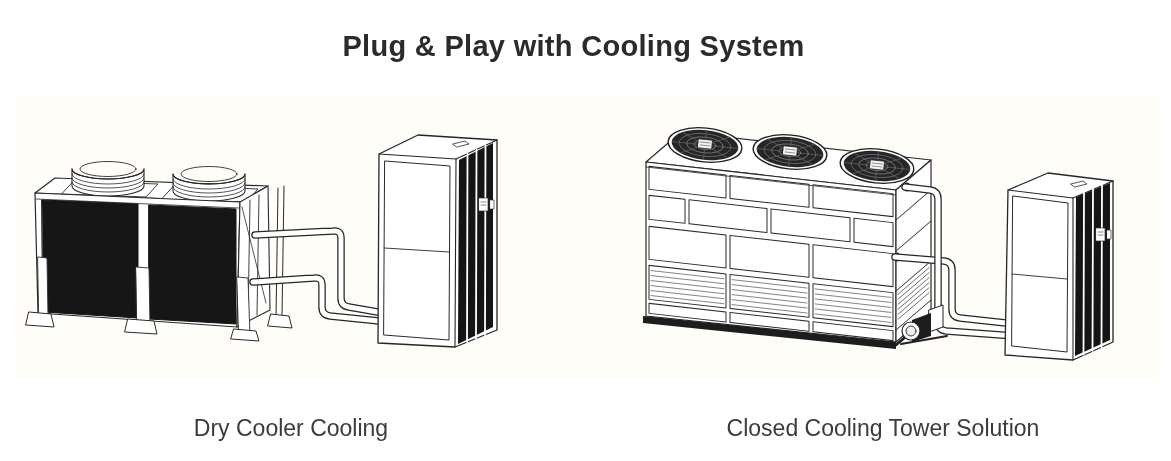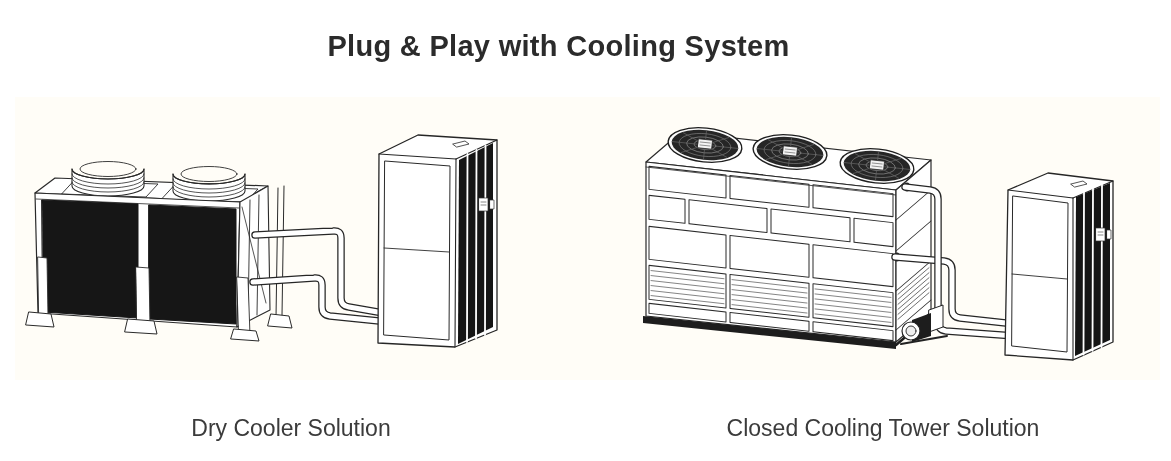--- a/index.html
+++ b/index.html
@@ -1,21 +1,21 @@
 <!DOCTYPE html>
 <html><head>
 <meta charset="utf-8">
 <style>
   html,body{margin:0;padding:0;background:#fff;}
   .page{
     position:relative;width:1171px;height:461px;background:#ffffff;
     font-family:"Liberation Sans", sans-serif;overflow:hidden;
   }
   .title{
-    position:absolute;left:1px;top:30px;width:1115px;margin:0;
+    position:absolute;left:16px;top:30px;width:1115px;margin:0;
     text-align:center;font-size:29px;font-weight:700;color:#2b2b2b;
     letter-spacing:.3px;
   }
   .band{
     position:absolute;left:15px;top:97px;width:1145px;height:283px;
     background:#fffdf7;
   }
   .fig{position:absolute;margin:0;padding:0;}
   .fig-left{left:15px;top:100px;width:500px;height:270px;}
   .fig-right{left:635px;top:100px;width:530px;height:270px;}
@@ -240,16 +240,16 @@
           <rect x="461" y="128" width="9" height="13" fill="#ffffff" stroke="#333333" stroke-width="0.7"></rect>
           <line x1="463" y1="132" x2="468" y2="132" stroke="#555" stroke-width="0.7"></line>
           <line x1="463" y1="135" x2="468" y2="135" stroke="#555" stroke-width="0.7"></line>
           <rect x="472" y="130" width="4" height="9" fill="#ffffff" stroke="#333333" stroke-width="0.7"></rect>
           <polygon points="436,84 448,81 452,84 440,87" fill="none" stroke="#2a2a2a" stroke-width="0.8"></polygon>
         </g>
       </g>
     </svg>
   </figure>
 
-  <div class="caption caption-left">Dry Cooler Solution</div>
+  <div class="caption caption-left">Dry Cooler Cooling</div>
   <div class="caption caption-right">Closed Cooling Tower Solution</div>
 
 </div>
 
 </body></html>

